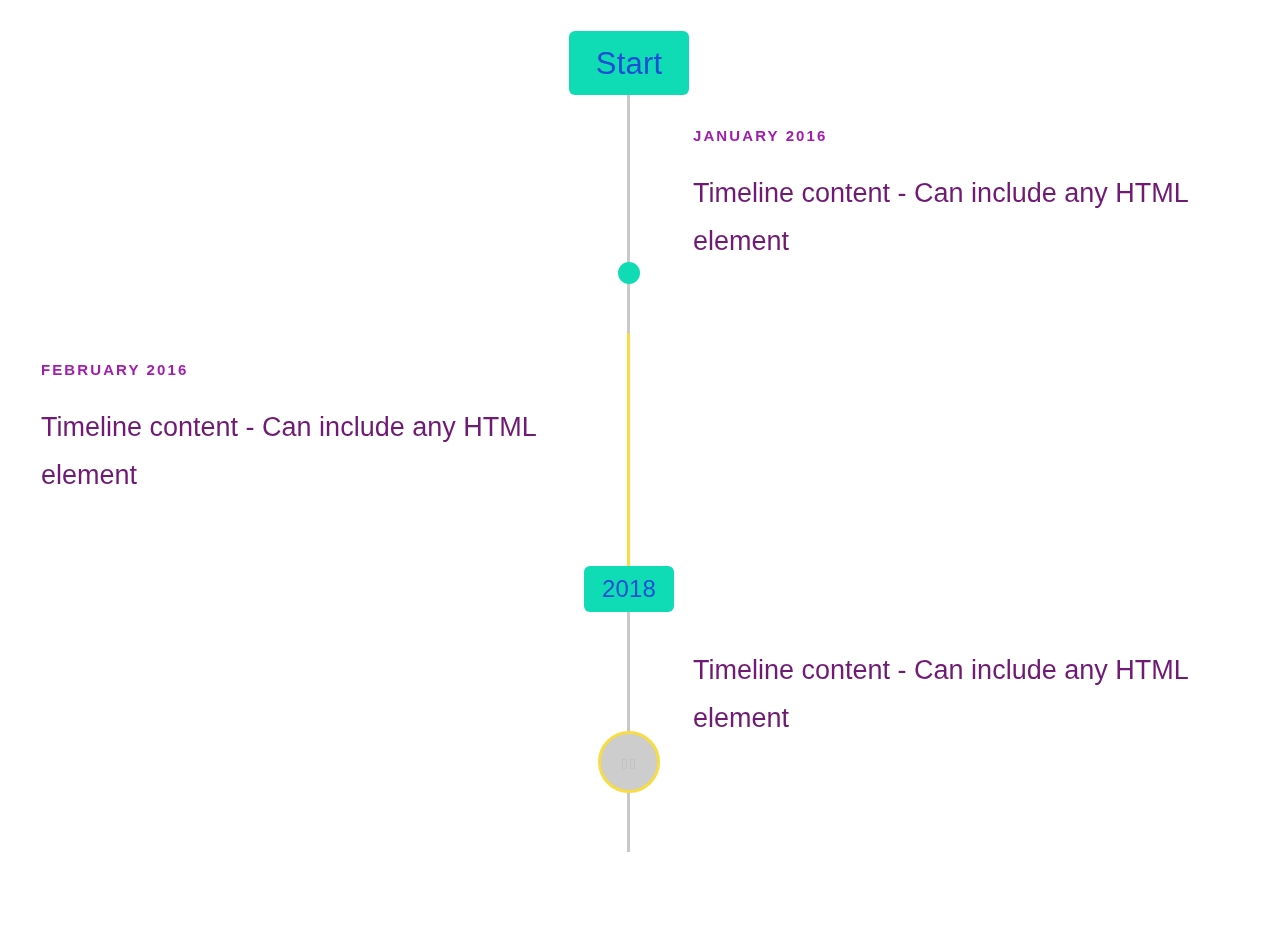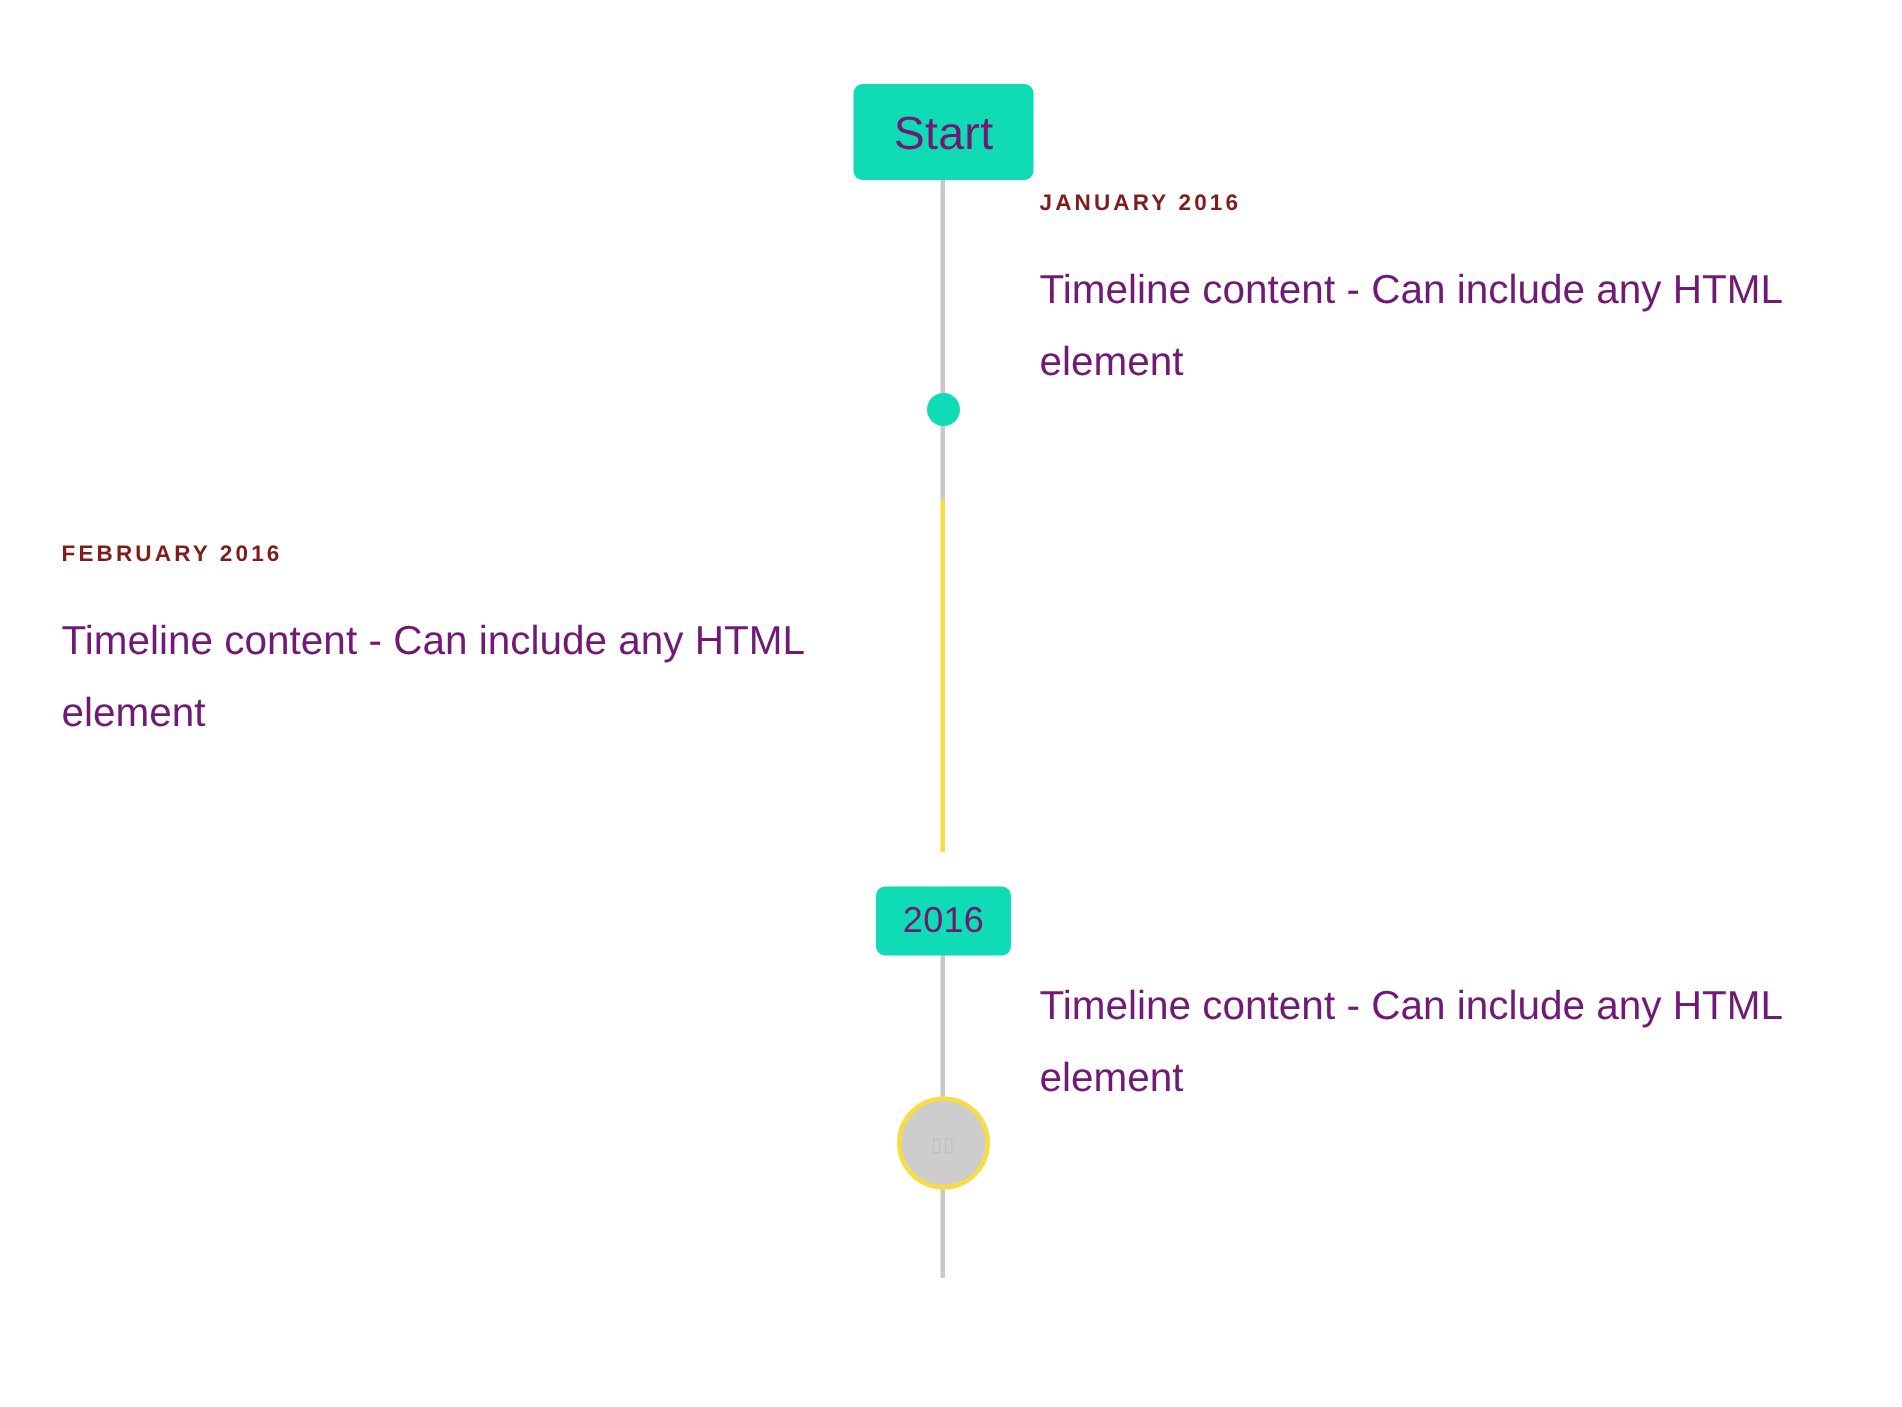--- a/index.html
+++ b/index.html
@@ -29,30 +29,29 @@
     background: #c9c9c9;
   }
   .rail-top      { top: 88px;  height: 246px; }
   .rail-yellow   { top: 333px; height: 235px; background: #f7dc45; }
   .rail-bottom   { top: 608px; height: 244px; }
 
   
   .badge {
     position: absolute;
     background: #0fdcb4;
-    color: #701a75;
+    color: #1d4ed8;
     border-radius: 6px;
     display: flex;
     align-items: center;
     justify-content: center;
     font-weight: 400;
     letter-spacing: 0.2px;
     line-height: 1;
     user-select: none;
-    margin-top: 25px;
   }
   .badge-start {
     left: 569px; top: 31px;
     width: 120px; height: 64px;
     font-size: 31px;
   }
   .badge-year {
     left: 584px; top: 566px;
     width: 90px; height: 46px;
     font-size: 24px;
@@ -77,21 +76,21 @@
     position: absolute;
     width: 524px;
   }
   .event-body.right { left: 693px; text-align: left; }
   .event-body.left  { left: 41px;  text-align: left; }
 
   .event-date {
     font-size: 15px;
     font-weight: bold;
     letter-spacing: 2.1px;
-    color: #7f1d1d;
+    color: #a21caf;
     text-transform: uppercase;
     line-height: 1;
     margin: 0 0 26px 0;
   }
   .event-text {
     font-size: 27px;
     color: #701a75;
     line-height: 1.78;
     margin: 0;
     font-weight: 400;
@@ -147,21 +146,21 @@
   <div class="event event-feb">
     <div class="marker marker-ring">
       <span class="glyph">▯▯</span>
     </div>
     <div class="event-body left">
       <div class="event-date">February 2016</div>
       <div class="event-text">Timeline content - Can include any HTML element</div>
     </div>
   </div>
 
-  <div class="badge badge-year">2016</div>
+  <div class="badge badge-year">2018</div>
 
   <div class="event event-mar">
 
     <div class="event-body right">
       <div class="event-text">Timeline content - Can include any HTML element</div>
     </div>
   </div>
 
 
 </div>

